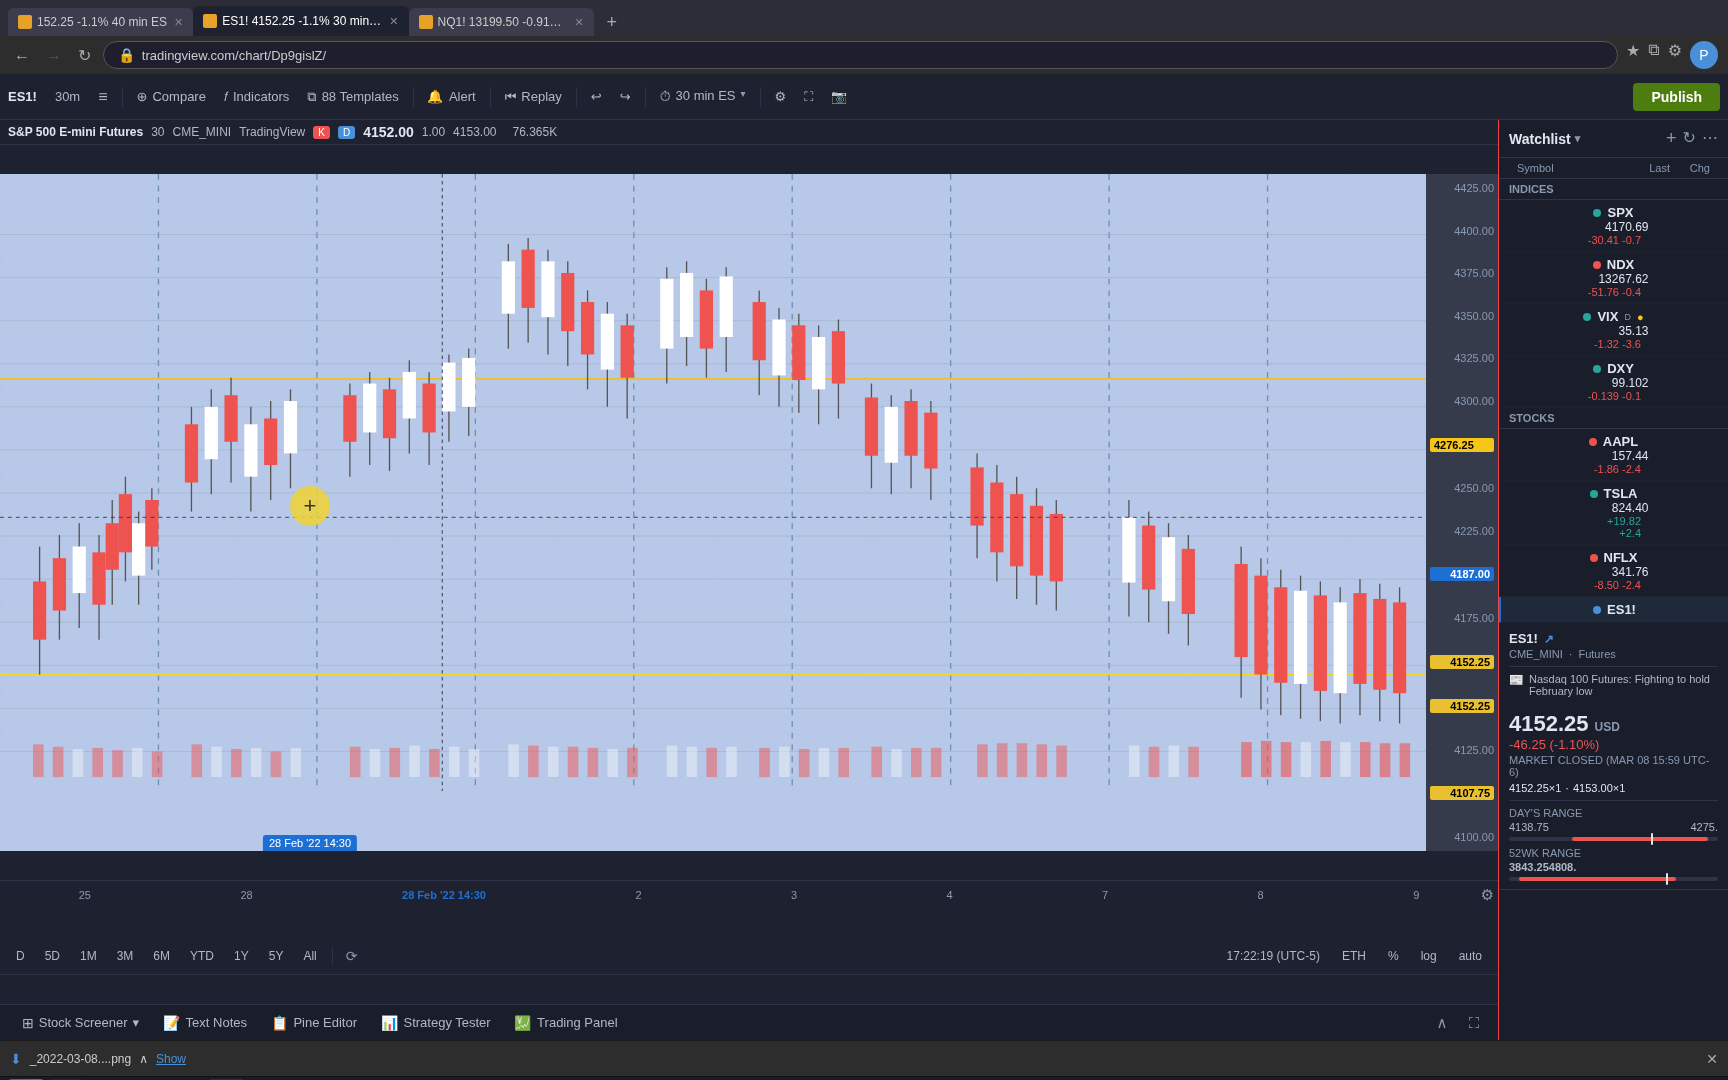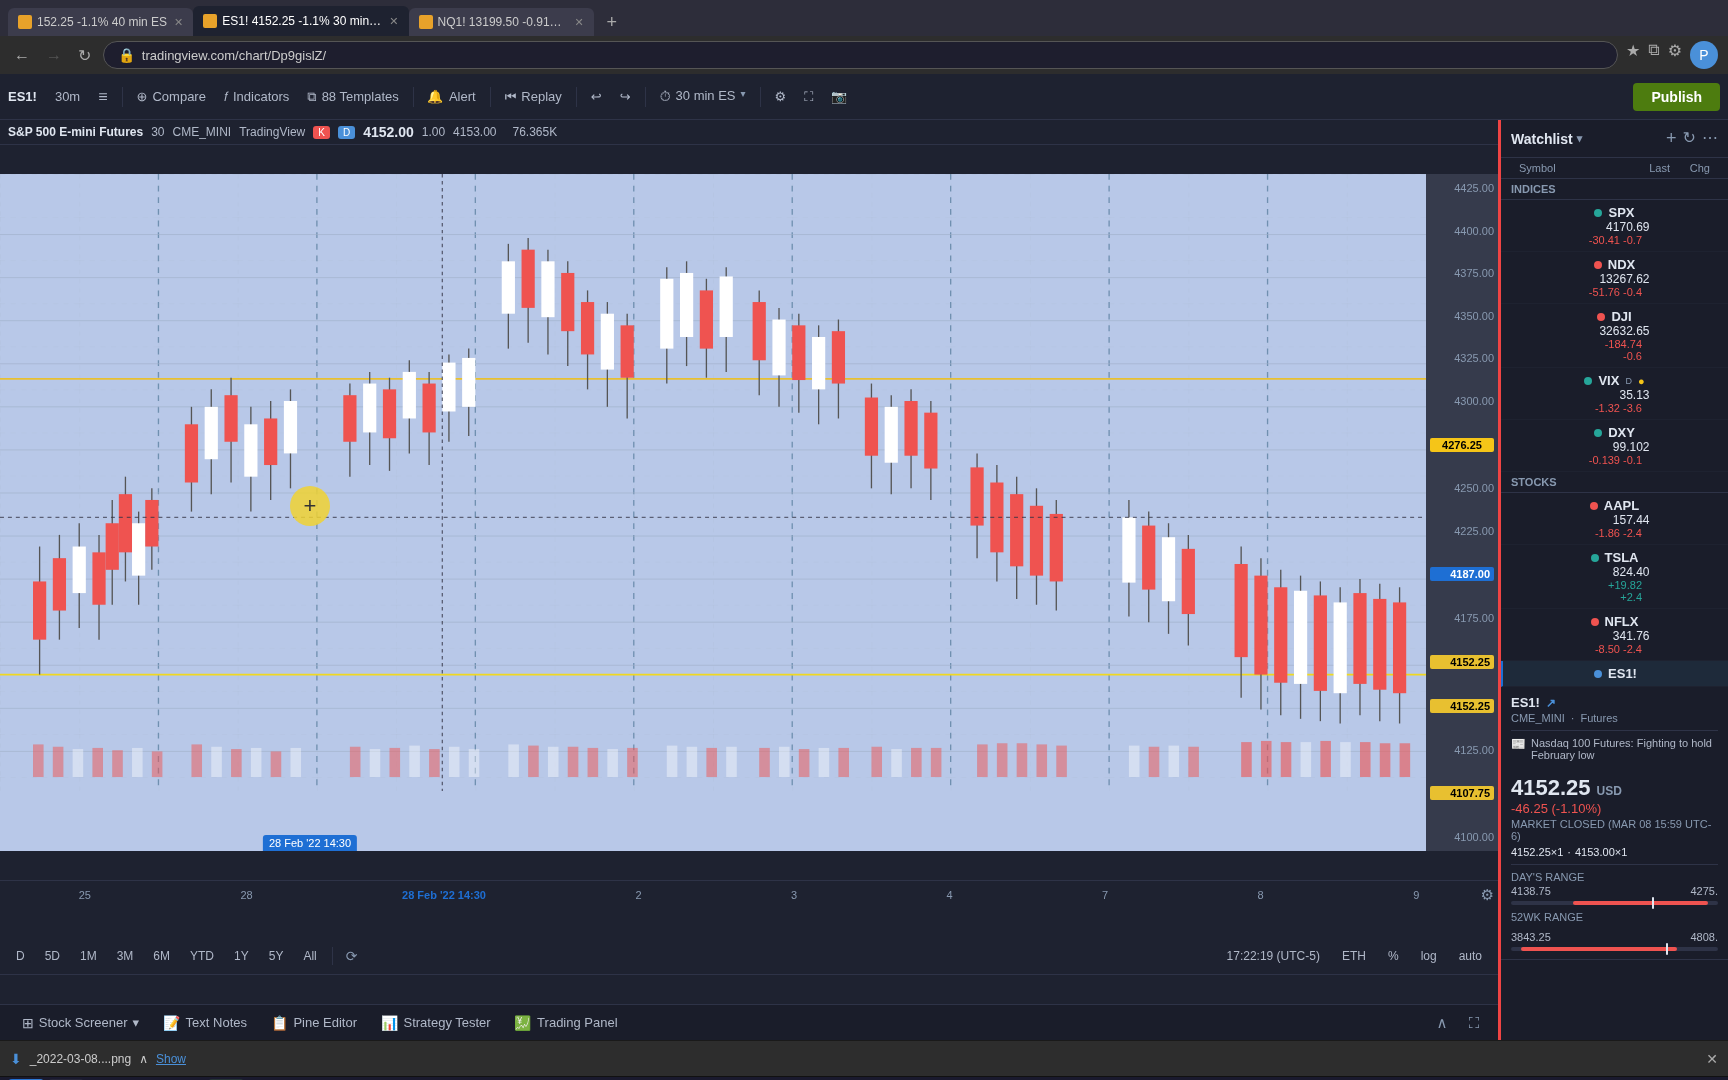--- a/index.html
+++ b/index.html
@@ -31,21 +31,21 @@
     .chart-header .price { color: #e0e6f0; font-size: 14px; font-weight: 600; }
     .chart-header .badge { background: #ef5350; color: #fff; border-radius: 3px; padding: 1px 5px; font-size: 10px; }
     .chart-header .badge-blue { background: #4a90d9; color: #fff; border-radius: 3px; padding: 1px 5px; font-size: 10px; }
 
     
     .chart-canvas { flex: 1; background: #b8c8e8; position: relative; overflow: hidden; }
 
     
     .price-axis { position: absolute; right: 0; top: 0; bottom: 0; width: 72px; background: rgba(30,34,48,0.85); display: flex; flex-direction: column; justify-content: space-between; padding: 8px 4px; font-size: 11px; color: #8899b0; }
     .price-label { text-align: right; }
-    .price-label.highlight { background: #f5c518; color: #000; font-weight: 700; border-radius: 2px; padding: 1px 4px; text-align: center; }
+    .price-label.highlight { background: #f5c518; color: #000; font-weight: 700; border-radius: 2px; padding: 1px 4px; text-align: left; }
     .price-label.highlight-blue { background: #1e6fd4; color: #fff; font-weight: 700; border-radius: 2px; padding: 1px 4px; text-align: right; }
     .price-label.highlight-yellow { background: #e8c030; color: #000; font-weight: 700; border-radius: 2px; padding: 1px 4px; text-align: right; }
 
     
     .chart-crosshair { position: absolute; width: 40px; height: 40px; background: rgba(240,210,50,0.85); border-radius: 50%; top: 49%; left: 29%; transform: translate(-50%,-50%); display: flex; align-items: center; justify-content: center; font-size: 22px; color: #333; font-weight: 300; }
     .date-label { position: absolute; bottom: 0; left: 50%; transform: translateX(-50%); background: #1e6fd4; color: #fff; font-size: 11px; padding: 2px 6px; border-radius: 3px 3px 0 0; white-space: nowrap; }
 
     
     .time-axis { background: #1e2230; height: 28px; display: flex; align-items: center; padding: 0 4px; border-top: 1px solid #2e3347; position: relative; }
     .time-labels { display: flex; justify-content: space-around; flex: 1; color: #8899b0; font-size: 11px; }
@@ -57,21 +57,21 @@
     .bottom-bar-right { margin-left: auto; display: flex; align-items: center; gap: 4px; }
     .bottom-icon-btn { width: 28px; height: 28px; display: flex; align-items: center; justify-content: center; color: #8899b0; font-size: 15px; cursor: pointer; border-radius: 3px; }
 
     
     .chart-controls { background: #1e2230; height: 38px; display: flex; align-items: center; padding: 0 8px; gap: 4px; border-bottom: 1px solid #2e3347; }
     .tf-btn { padding: 3px 8px; color: #b0b8c8; font-size: 12px; cursor: pointer; border-radius: 3px; }
     .tf-sep { width: 1px; height: 18px; background: #2e3347; margin: 0 3px; }
     .time-display { margin-left: auto; color: #b0b8c8; font-size: 12px; }
 
     
-    .right-panel { width: 230px; background: #1a1d2a; border-left: 3px solid #ef4444; display: flex; flex-direction: column; overflow: hidden; }
+    .right-panel { width: 230px; background: #1a1d2a; border-left: 1px solid #ef4444; display: flex; flex-direction: column; overflow: hidden; }
     .watchlist-header { display: flex; align-items: center; padding: 8px 10px; border-bottom: 1px solid #2e3347; gap: 6px; }
     .watchlist-title { font-size: 14px; font-weight: 600; color: #e0e6f0; flex: 1; display: flex; align-items: center; gap: 4px; }
     .watchlist-icons { display: flex; gap: 6px; color: #8899b0; font-size: 16px; }
     .watchlist-cols { display: flex; padding: 4px 18px; border-bottom: 1px solid #2e3347; color: #8899b0; font-size: 11px; }
     .wcol-sym { flex: 1; }
     .wcol-last { width: 70px; text-align: right; }
     .wcol-chg { width: 40px; text-align: right; }
     .watchlist-group { padding: 4px 10px; color: #8899b0; font-size: 11px; font-weight: 600; border-bottom: 1px solid #2e3347; }
     .watch-item { display: flex; align-items: center; padding: 5px 10px; border-bottom: 1px solid #1e2230; cursor: pointer; flex-direction: column; }
     .wi-sym { flex: 1; display: flex; align-items: center; gap: 6px; font-size: 13px; color: #e0e6f0; font-weight: 600; }
@@ -592,28 +592,20 @@
 
       <div class="watch-item">
         <div class="wi-sym">
           <div class="wi-dot red"></div>
           <span>NDX</span>
         </div>
         <div class="wi-last">13267.62</div>
         <div class="wi-chg neg">-51.76  -0.4</div>
       </div>
 
-      <div class="watch-item">
-        <div class="wi-sym">
-          <div class="wi-dot red"></div>
-          <span>DJI</span>
-        </div>
-        <div class="wi-last">32632.65</div>
-        <div class="wi-chg neg">-184.74  -0.6</div>
-      </div>
 
       <div class="watch-item">
         <div class="wi-sym">
           <div class="wi-dot green"></div>
           <span>VIX</span>
           <span style="font-size:9px;color:#8899b0;font-weight:400;">D</span>
           <span style="color:#f5c518;font-size:11px;">●</span>
         </div>
         <div class="wi-last">35.13</div>
         <div class="wi-chg neg">-1.32  -3.6</div>
@@ -706,21 +698,21 @@
           <div class="range-bar">
             <div class="range-fill"></div>
             <div class="range-marker"></div>
           </div>
         </div>
 
         <div class="wk-range">
           <div class="range-label">
             <span>52WK RANGE</span>
           </div>
-          <div style="display:flex;justify-content:space-between;font-size:11px;color:#b0b8c8;margin-top:8px;">
+          <div style="display:flex;font-size:11px;color:#b0b8c8;margin-top:2px;font-weight:bold;">
             <span>3843.25</span>
             <span>4808.</span>
           </div>
           <div class="range-bar">
             <div style="position:absolute;left:5%;right:20%;height:100%;background:#ef5350;border-radius:2px;"></div>
             <div style="position:absolute;left:75%;top:-4px;width:2px;height:12px;background:#e0e6f0;border-radius:1px;"></div>
           </div>
         </div>
       </div>
     </div>

